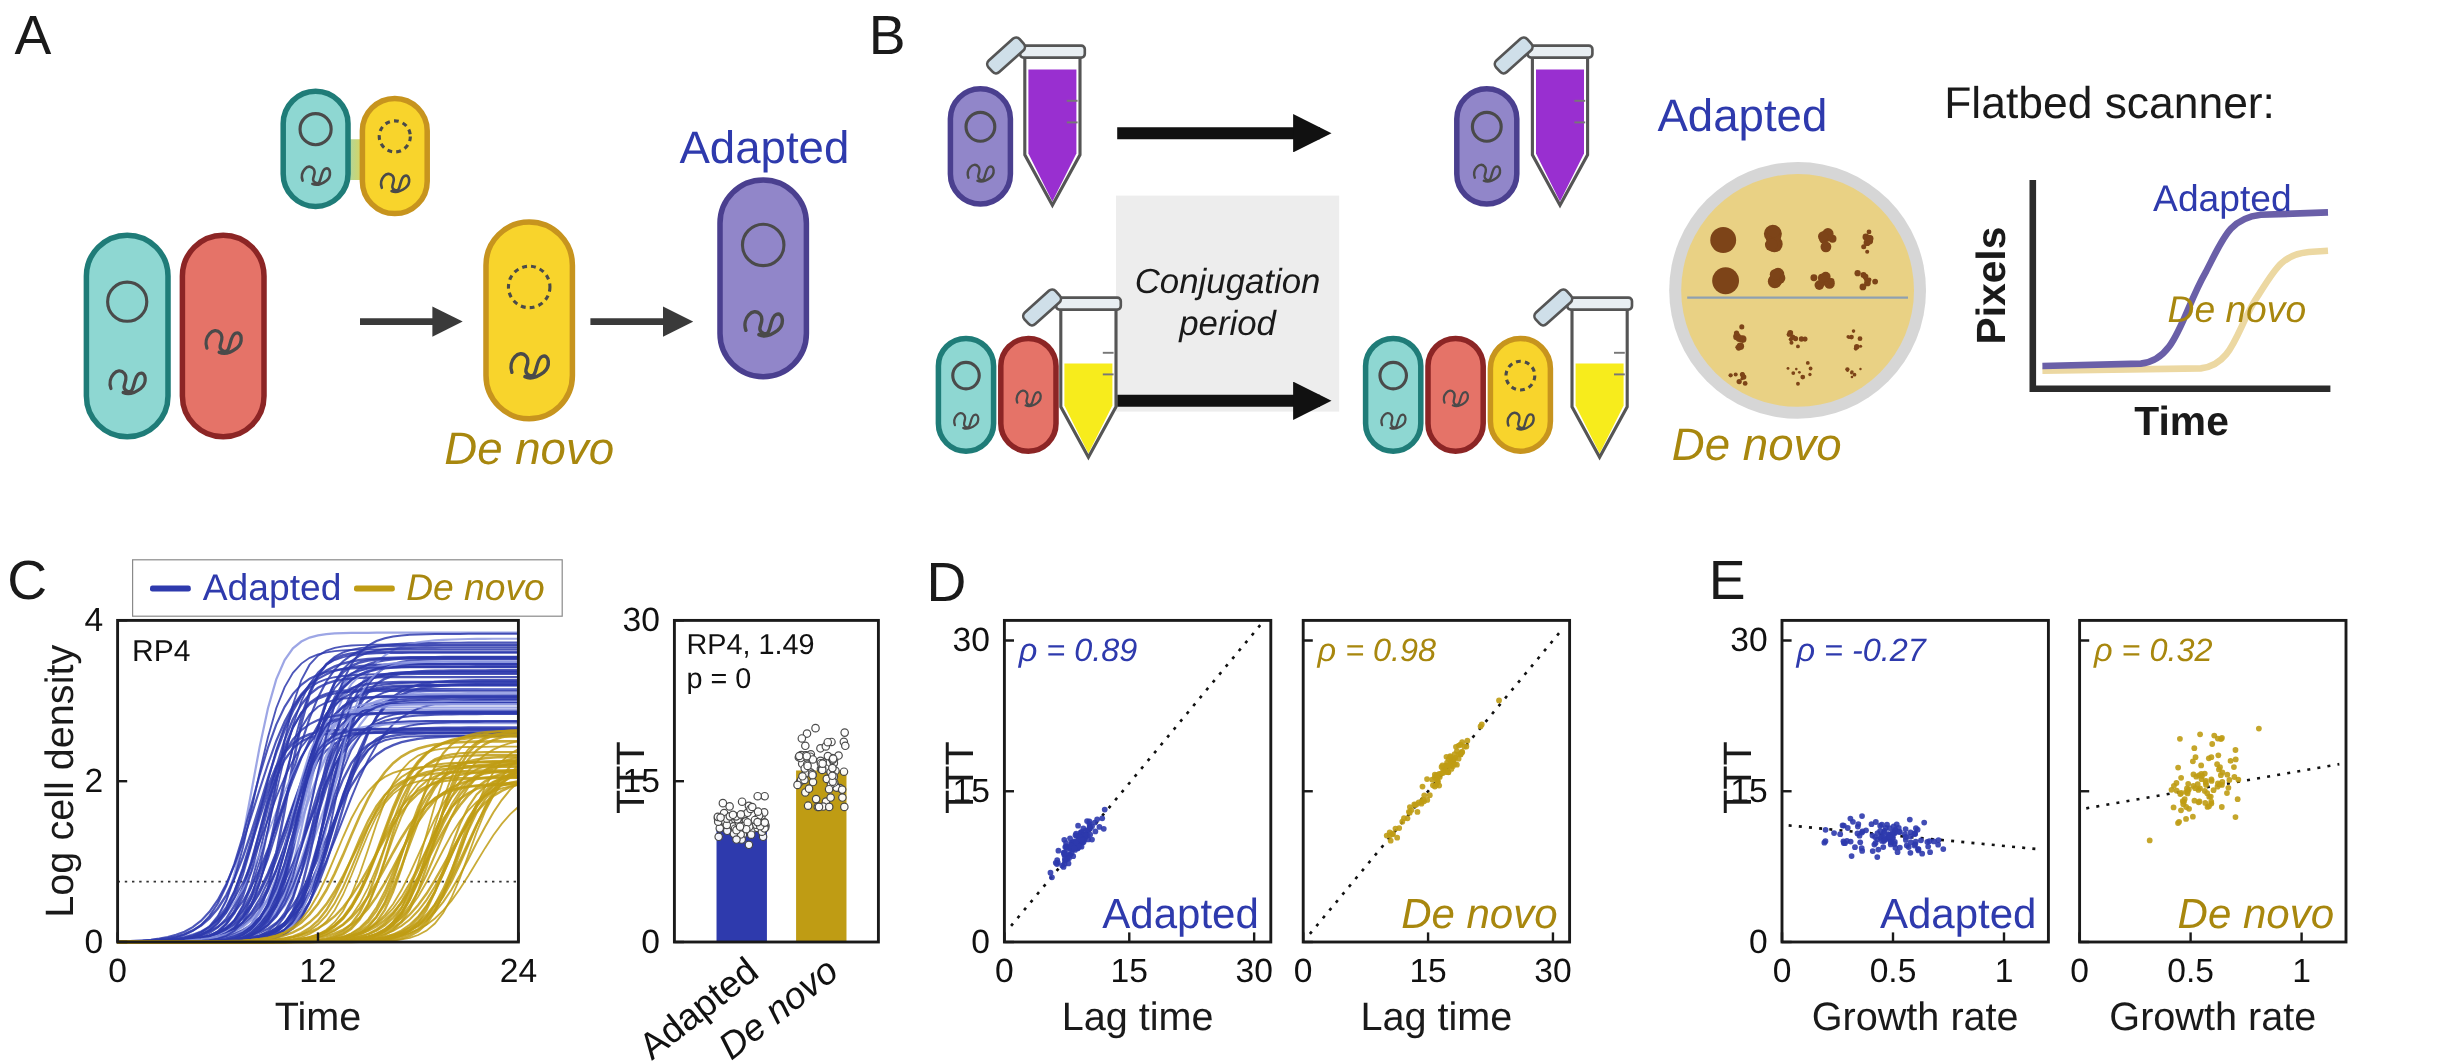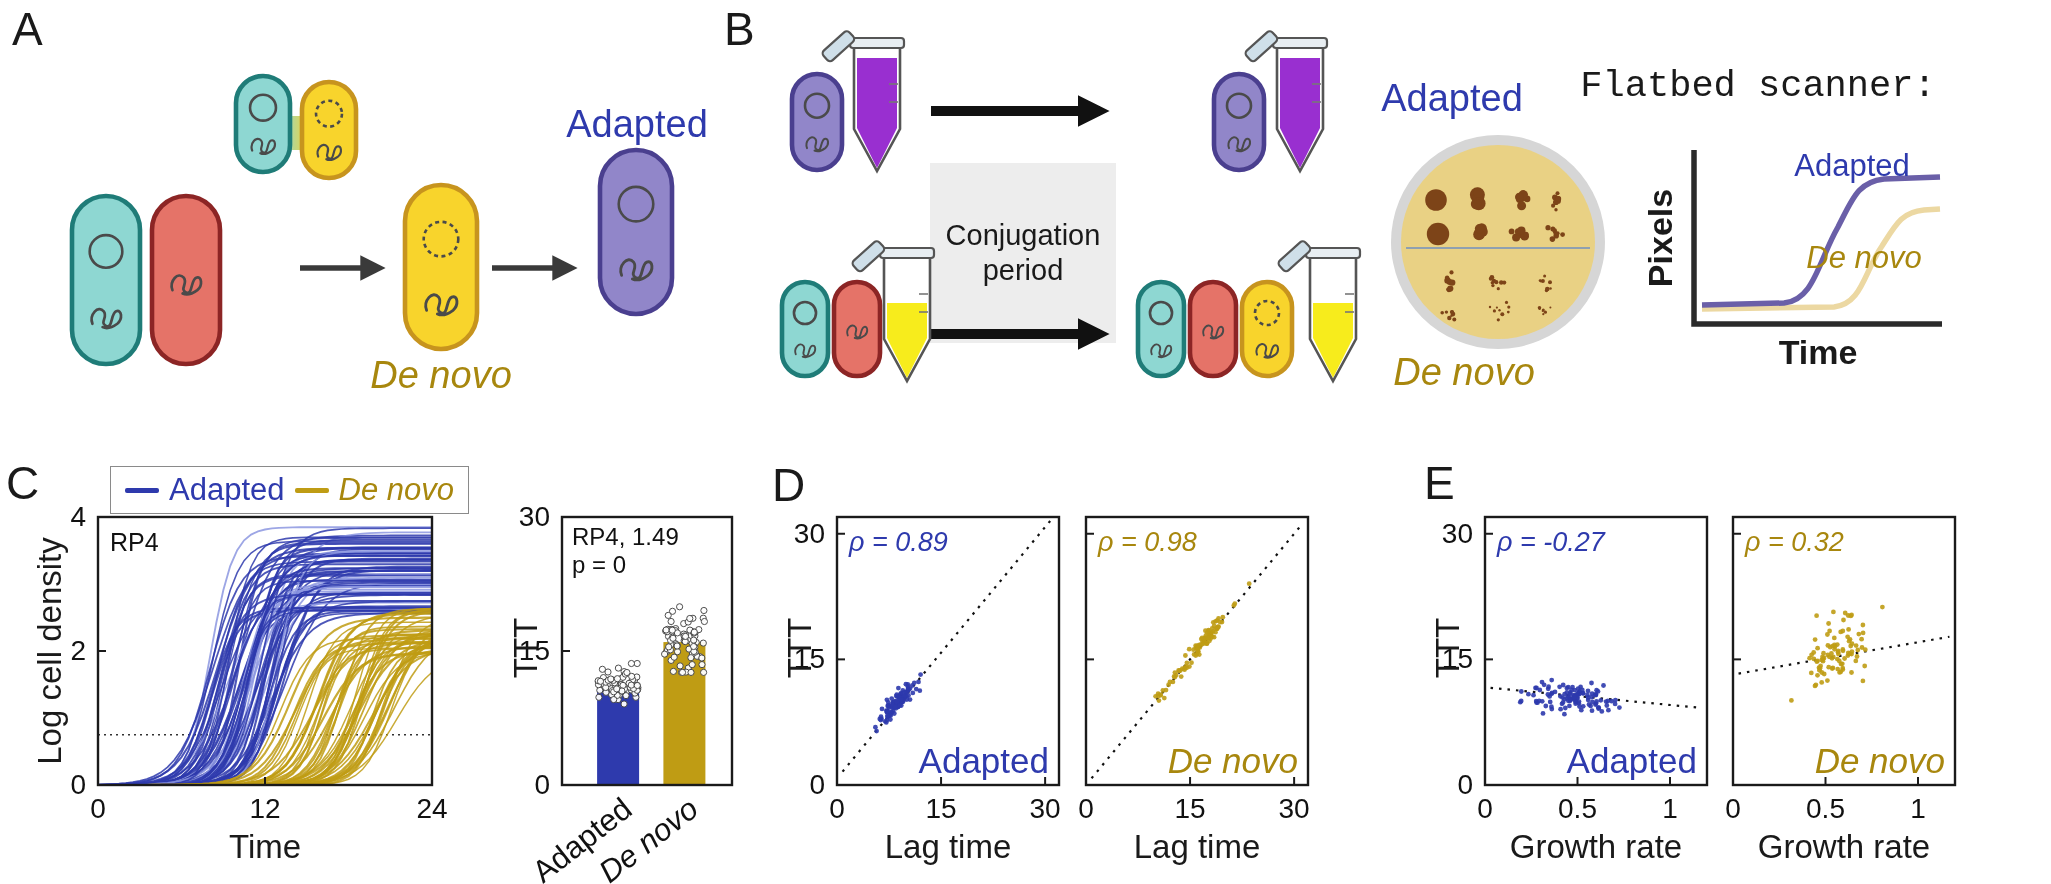--- a/index.html
+++ b/index.html
@@ -1046,24 +1046,24 @@
 
   <div class="lbl panel-letter" style="left:12px;top:2px;">A</div>
   <div class="lbl panel-letter" style="left:724px;top:2px;">B</div>
   <div class="lbl panel-letter" style="left:6px;top:456px;">C</div>
   <div class="lbl panel-letter" style="left:772px;top:458px;">D</div>
   <div class="lbl panel-letter" style="left:1424px;top:456px;">E</div>
 
   <div class="lbl ctr gold" style="left:441px;top:375px;font-size:38px;">De novo</div>
   <div class="lbl ctr blue" style="left:637px;top:124px;font-size:38px;">Adapted</div>
 
-  <div class="lbl" style="left:935px;top:218px;width:176px;text-align:center;font-size:29px;line-height:1.2;white-space:normal;">Conjugation period</div>
+  <div class="lbl" style="left:935px;top:218px;width:176px;text-align:center;font-size:29px;line-height:1.2;white-space:normal;font-style:italic;">Conjugation period</div>
   <div class="lbl ctr blue" style="left:1452px;top:98px;font-size:38px;">Adapted</div>
   <div class="lbl ctr gold" style="left:1464px;top:372px;font-size:38px;">De novo</div>
-  <div class="lbl ctr" style="left:1758px;top:86px;font-size:37px;font-family:Liberation Mono, monospace;">Flatbed scanner:</div>
+  <div class="lbl ctr" style="left:1758px;top:86px;font-size:37px;">Flatbed scanner:</div>
   <div class="lbl vlab" style="left:1660px;top:238px;font-size:34px;font-weight:600;">Pixels</div>
   <div class="lbl ctr" style="left:1818px;top:352px;font-size:34px;font-weight:600;">Time</div>
   <div class="lbl ctr blue" style="left:1852px;top:166px;font-size:31px;">Adapted</div>
   <div class="lbl ctr gold" style="left:1864px;top:258px;font-size:31px;">De novo</div>
 
   <div class="legend">
     <span class="lg-line" id="sw-adapted" style="background: rgb(46, 58, 173);"></span>
     <span class="lg-txt blue">Adapted</span>
     <span class="lg-line" id="sw-denovo" style="background: rgb(191, 156, 20);"></span>
     <span class="lg-txt gold">De novo</span>

